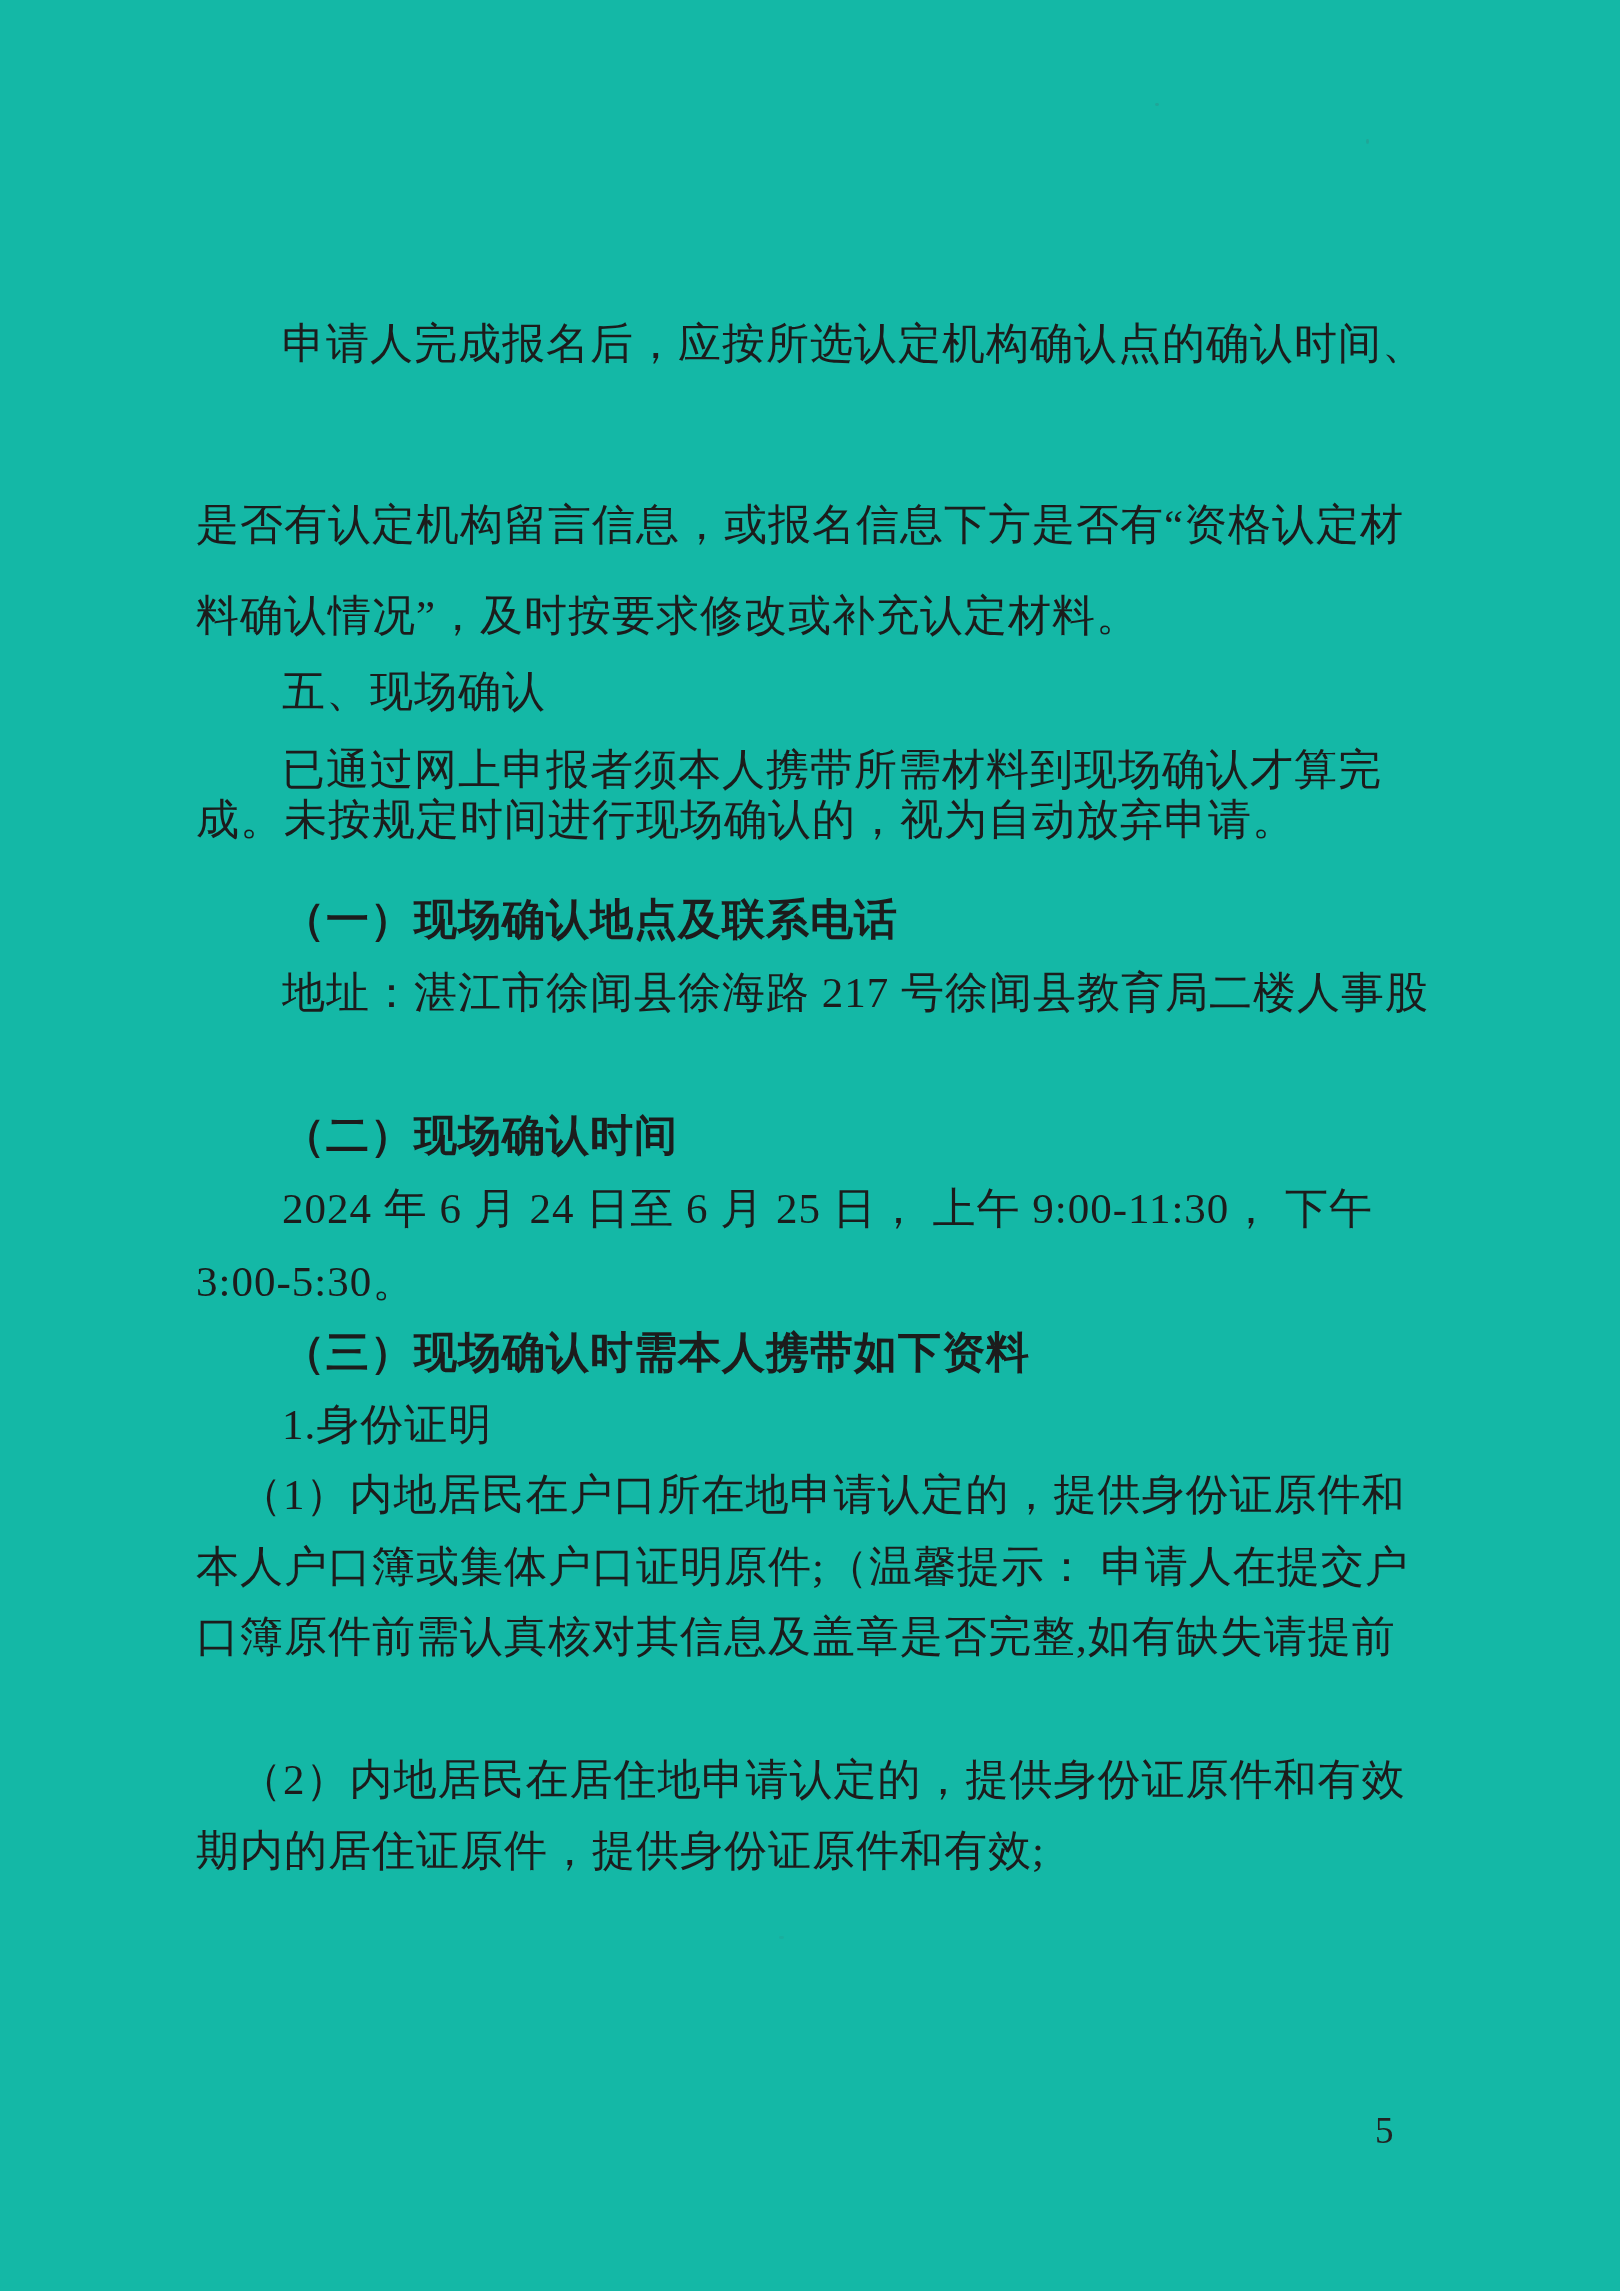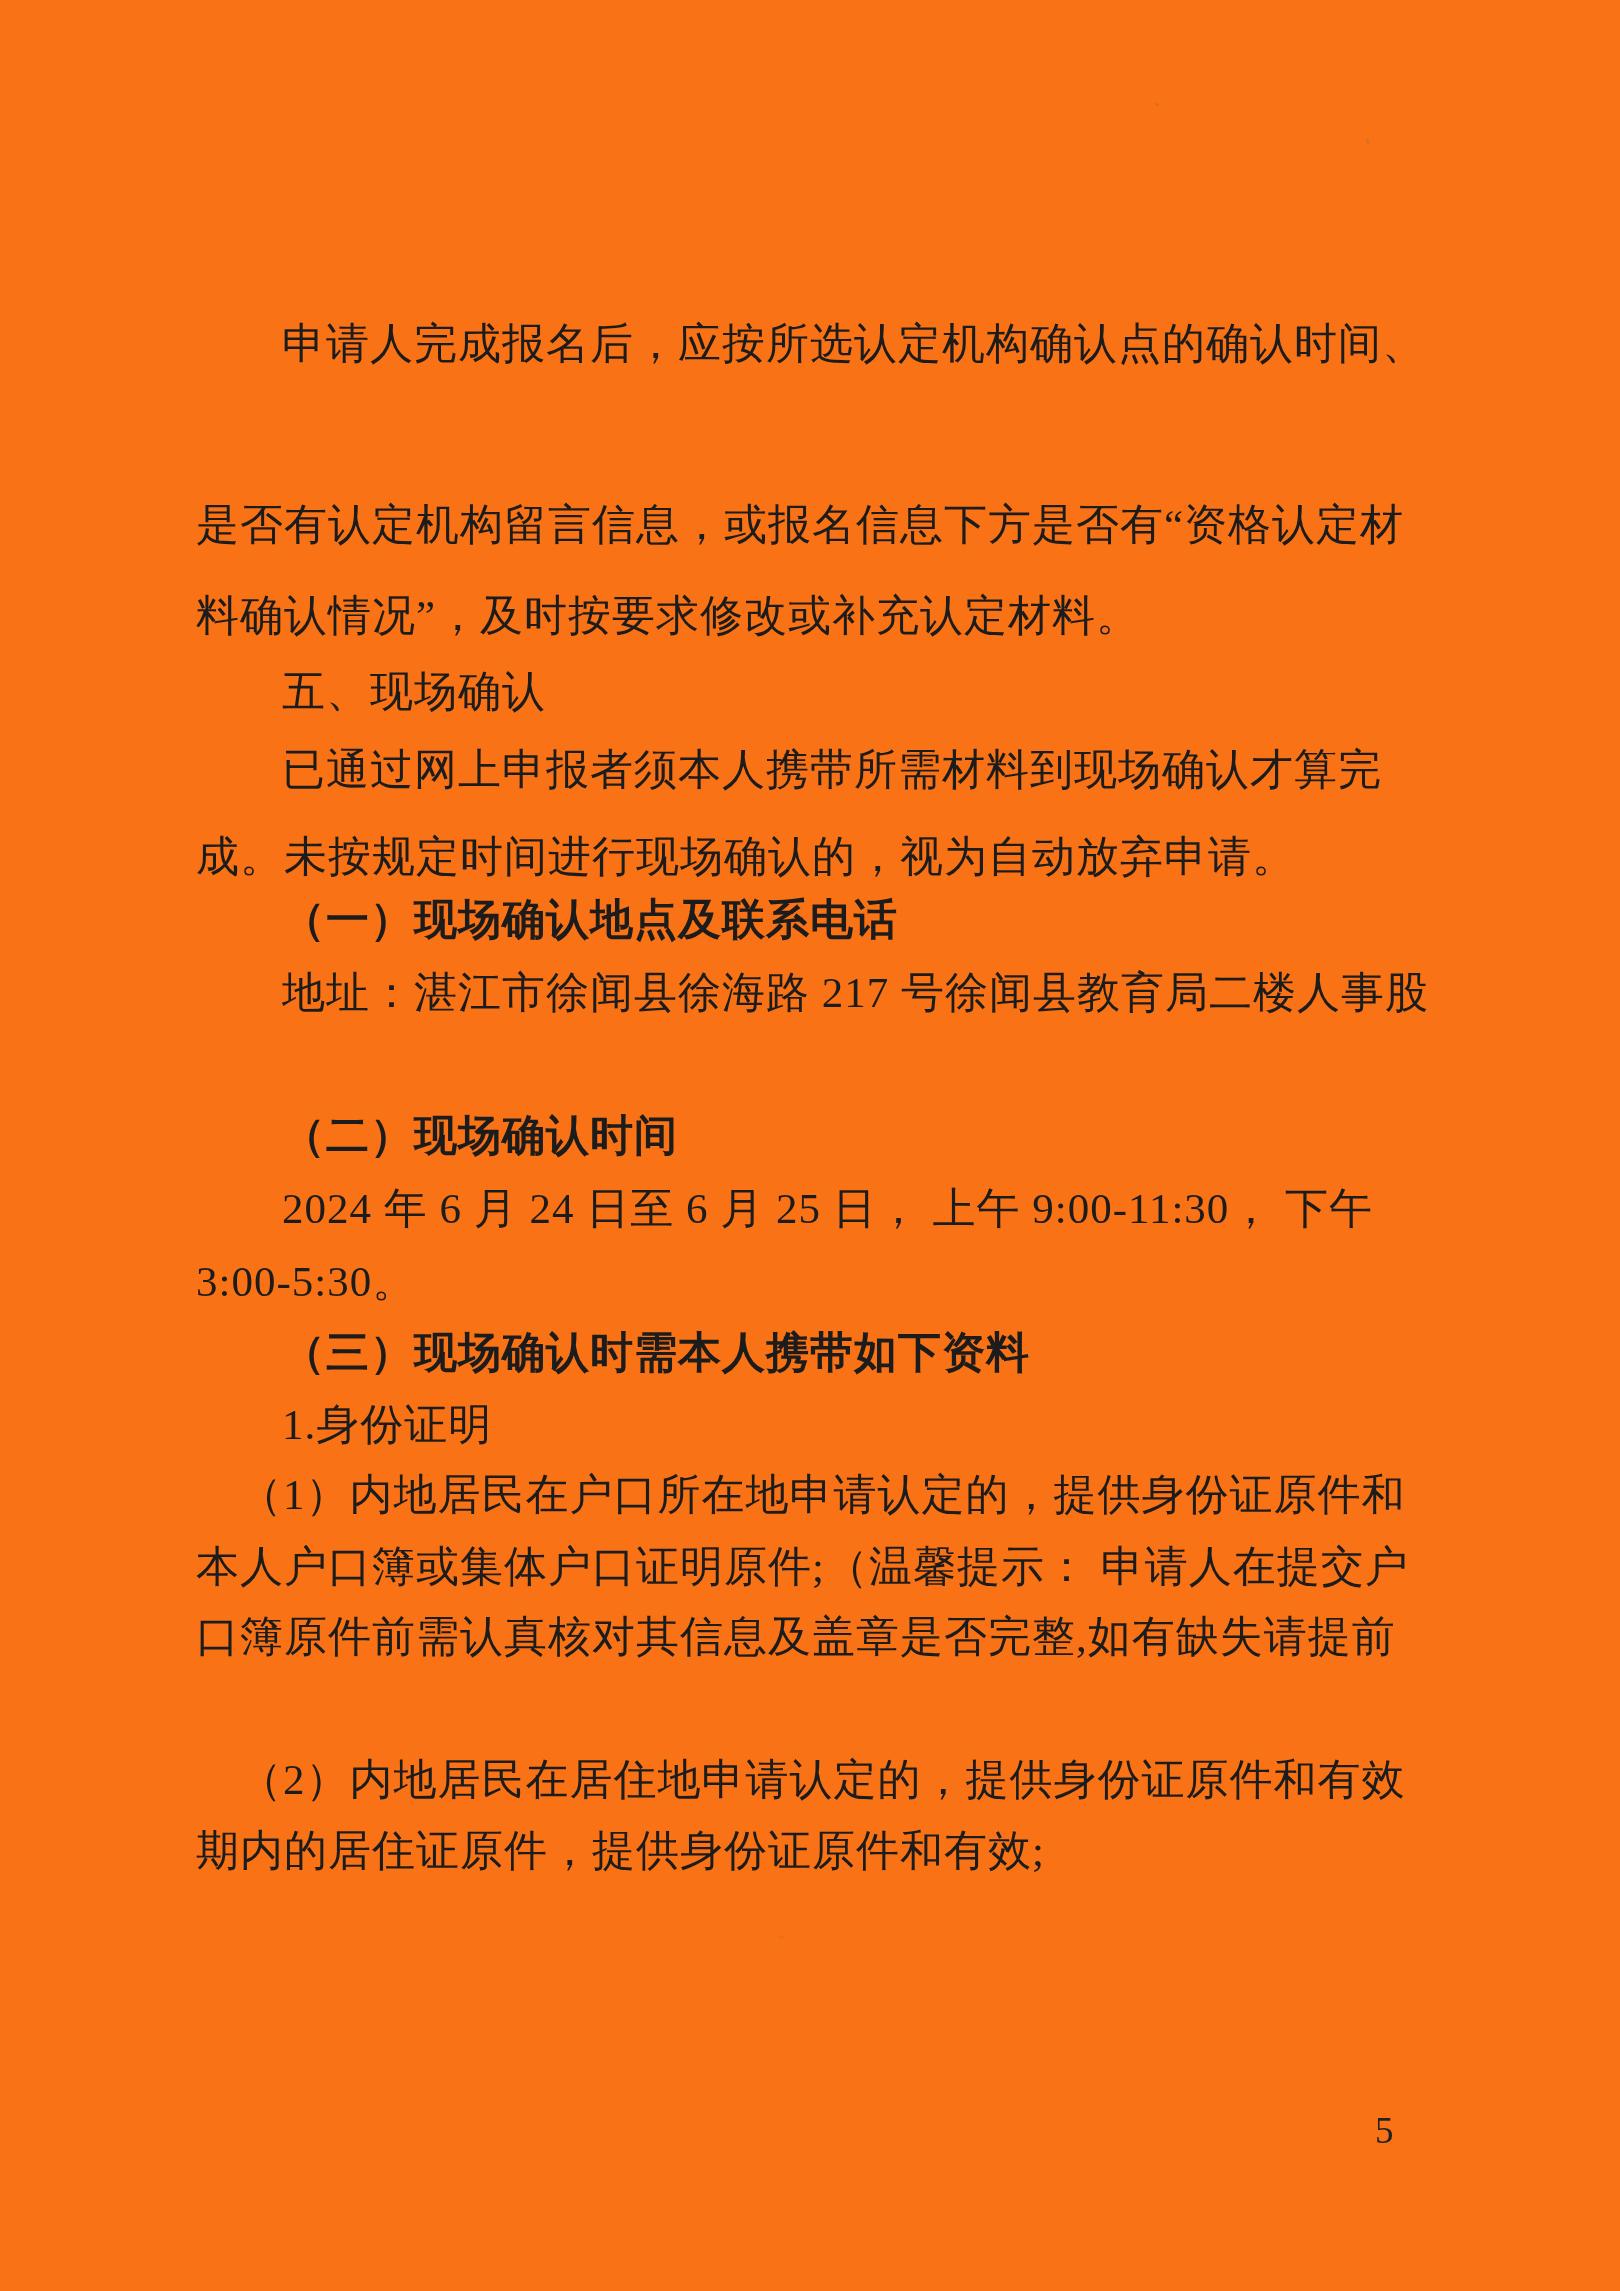--- a/index.html
+++ b/index.html
@@ -5,21 +5,21 @@
   html, body {
     margin: 0;
     padding: 0;
     background: #e8e8e8;
   }
   .page {
     position: relative;
     width: 1620px;
     height: 2292px;
     margin: 0 auto;
-    background: #f97316;
+    background: #14b8a6;
     overflow: hidden;
     font-family: "Liberation Serif", "DejaVu Serif", serif;
     color: #1c1c1c;
   }
   .text-block {
     position: absolute;
     left: 196px;
     top: 0;
     width: 1215px;
     height: 100%;
@@ -68,21 +68,21 @@
 </head>
 <body>
 
 <div class="page">
   <div class="text-block" id="text-block">
       <div class="line para-first" style="top: 318px;">申请人完成报名后，应按所选认定机构确认点的确认时间、</div>
       <div class="line para" style="top: 499px;">是否有认定机构留言信息，或报名信息下方是否有“资格认定材</div>
       <div class="line para" style="top: 590px;">料确认情况”，及时按要求修改或补充认定材料。</div>
       <div class="line heading1" style="top: 666px;">五、现场确认</div>
       <div class="line para-first" style="top: 744px;">已通过网上申报者须本人携带所需材料到现场确认才算完</div>
-      <div class="line para" style="top: 834px; font-family: Liberation Mono, monospace;">成。未按规定时间进行现场确认的，视为自动放弃申请。</div>
+      <div class="line para" style="top: 794px;">成。未按规定时间进行现场确认的，视为自动放弃申请。</div>
       <div class="line heading2" style="top: 894px;">（一）现场确认地点及联系电话</div>
       <div class="line para-first" style="top: 967px;">地址：湛江市徐闻县徐海路 217 号徐闻县教育局二楼人事股</div>
       <div class="line heading2" style="top: 1110px;">（二）现场确认时间</div>
       <div class="line para-first" style="top: 1183px;">2024 年 6 月 24 日至 6 月 25 日， 上午 9:00-11:30， 下午</div>
       <div class="line para" style="top: 1256px;">3:00-5:30。</div>
       <div class="line heading2" style="top: 1327px;">（三）现场确认时需本人携带如下资料</div>
       <div class="line heading3" style="top: 1399px;">1.身份证明</div>
       <div class="line item-first" style="top: 1469px;">（1）内地居民在户口所在地申请认定的，提供身份证原件和</div>
       <div class="line para" style="top: 1541px;">本人户口簿或集体户口证明原件;（温馨提示： 申请人在提交户</div>
       <div class="line para" style="top: 1611px;">口簿原件前需认真核对其信息及盖章是否完整,如有缺失请提前</div>

